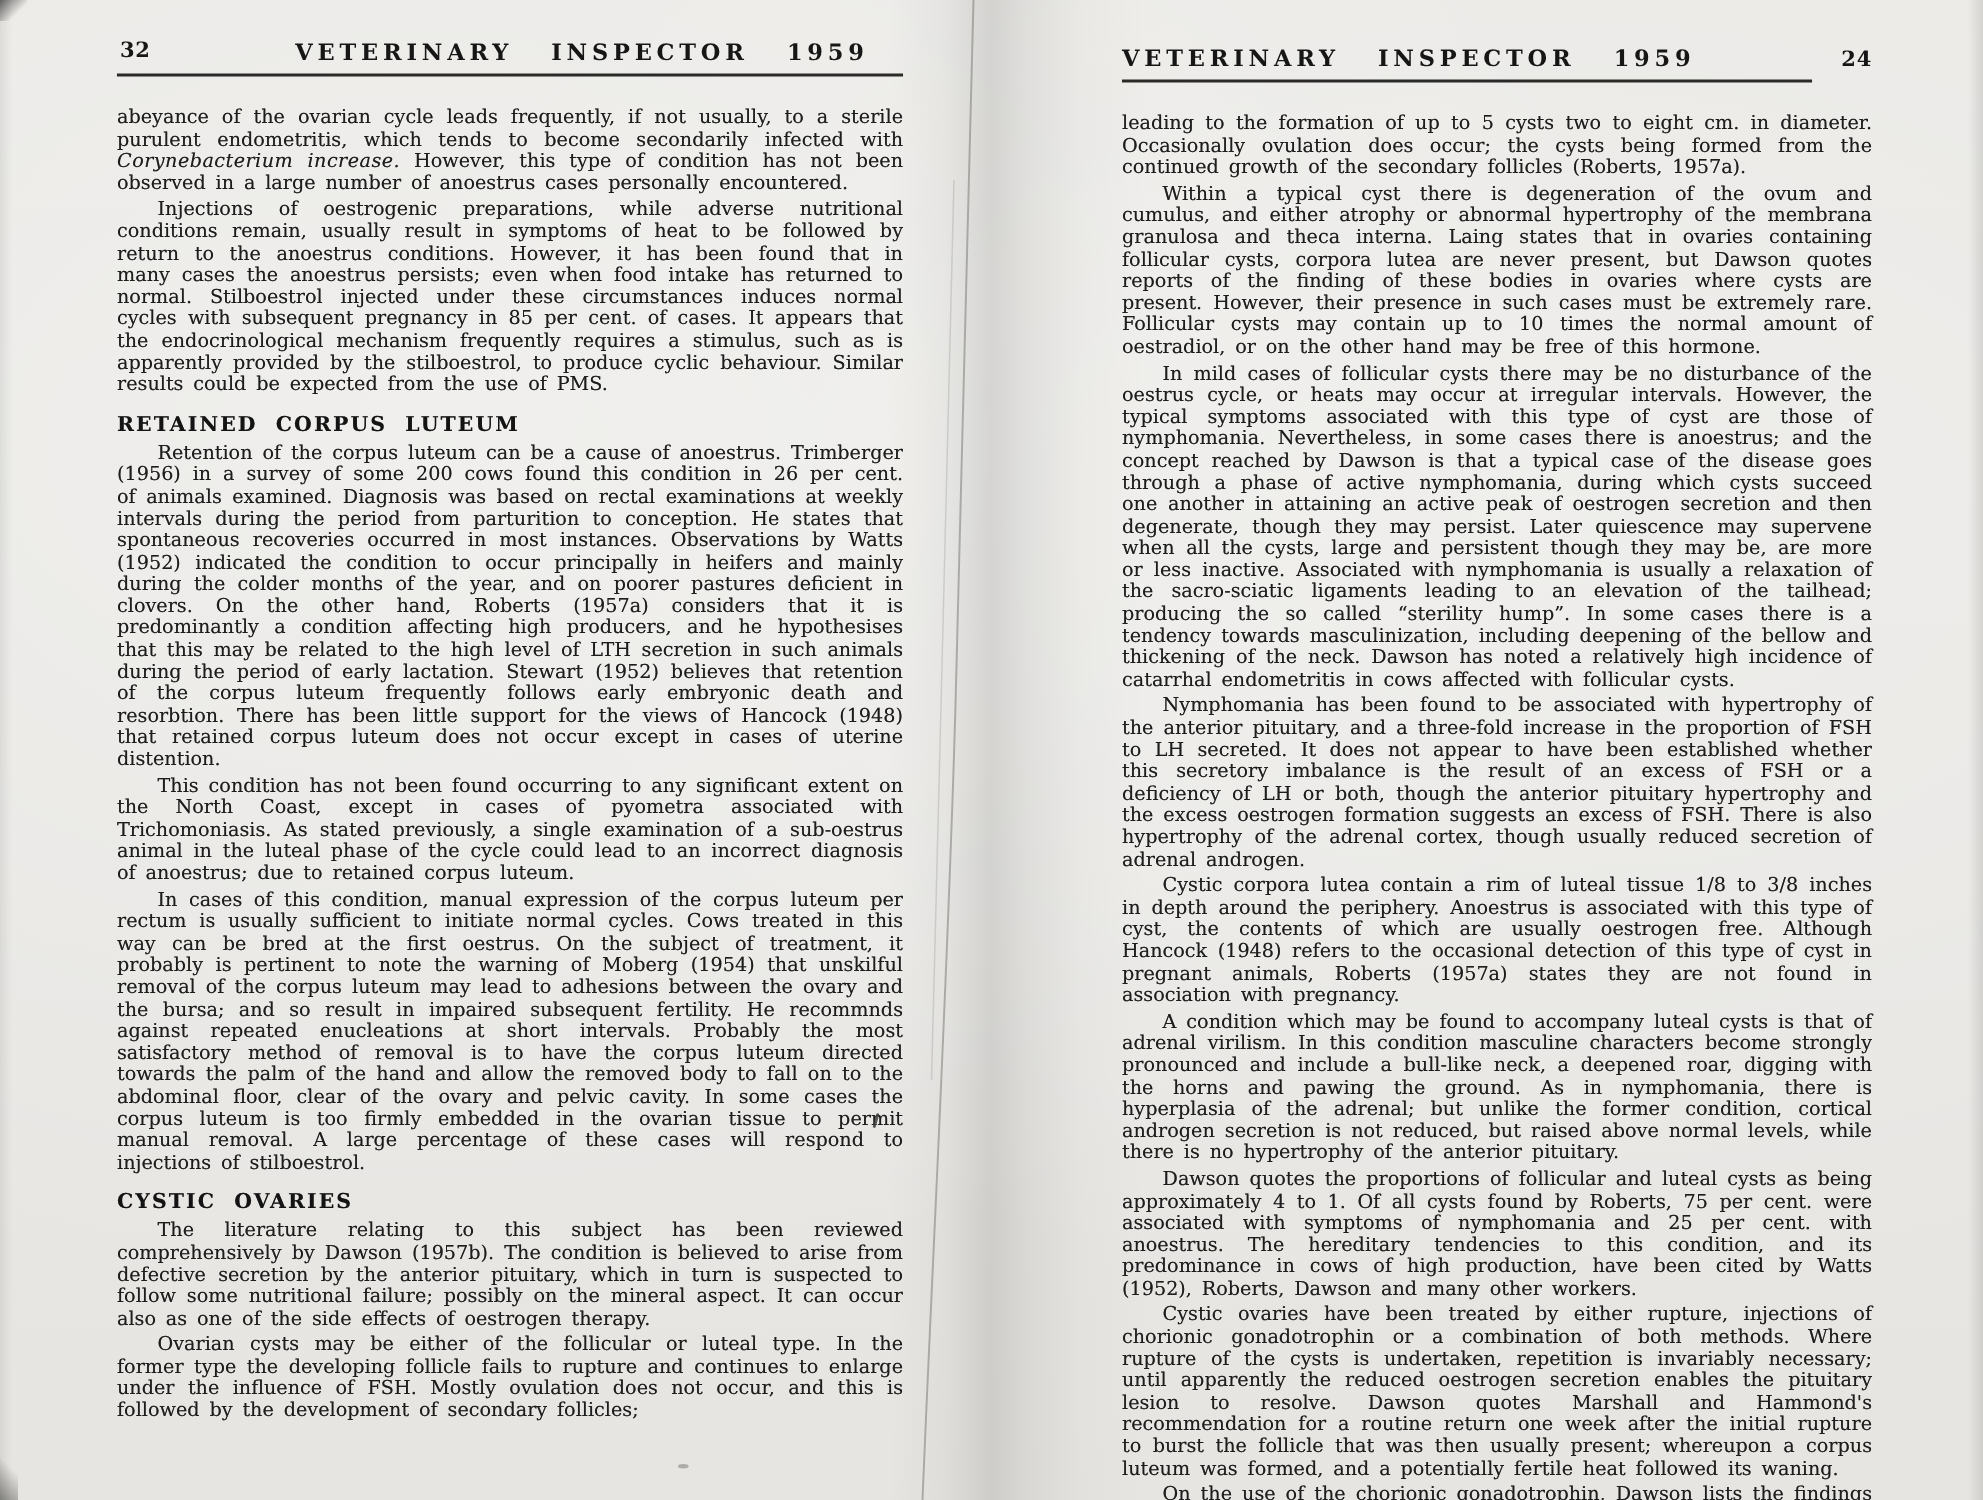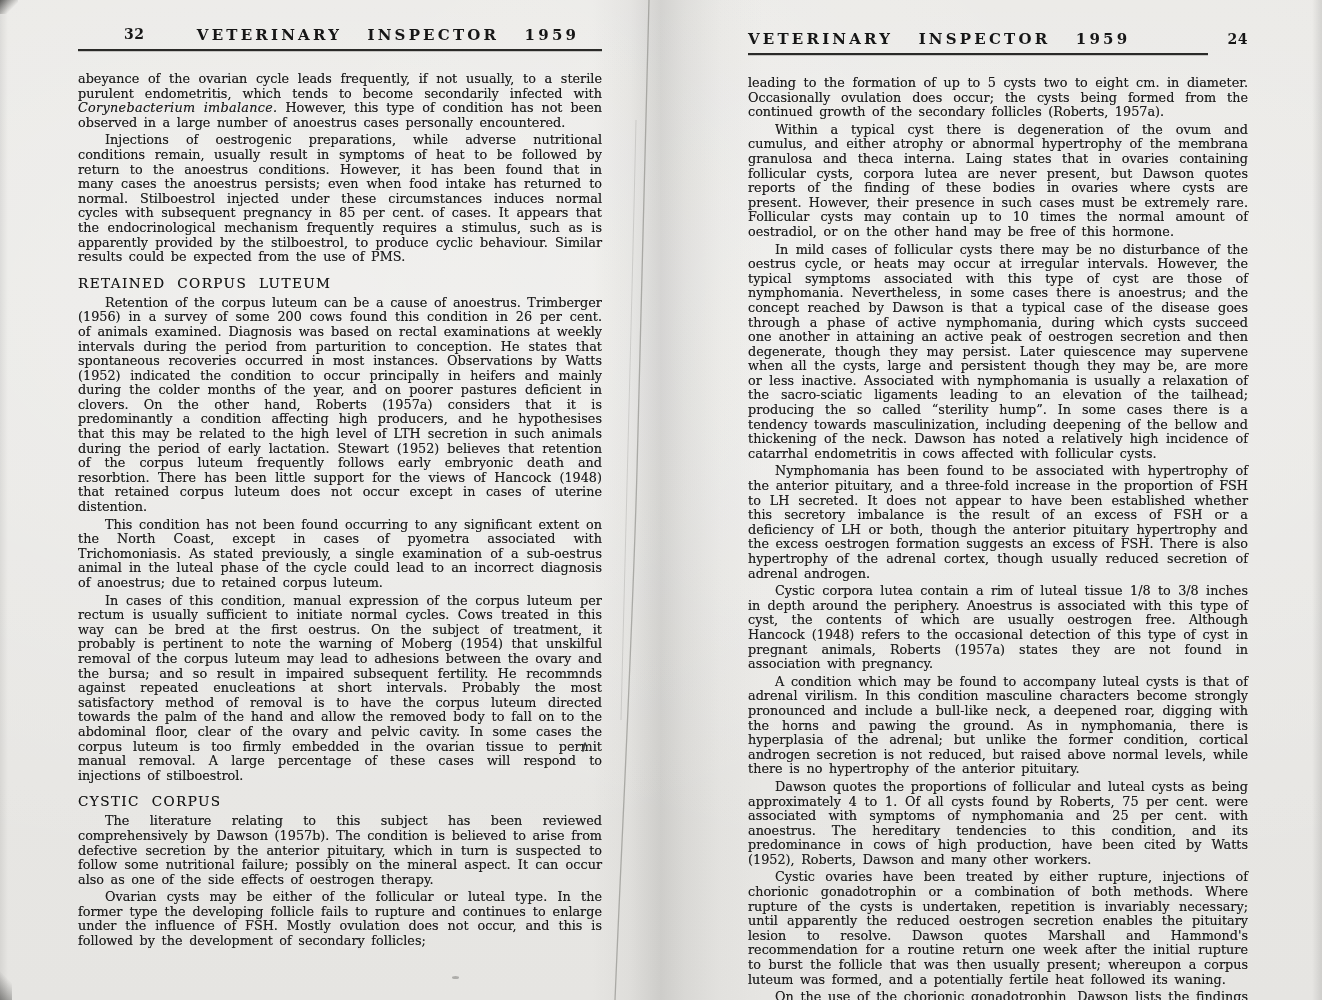--- a/index.html
+++ b/index.html
@@ -27,21 +27,21 @@
   .page-right { left: 748px; top: 30px; width: 500px; }
 
   .running-head {
     position: relative;
     font-weight: bold;
     font-size: 15px;
     letter-spacing: 0.5px;
     color: #161616;
     height: 20px;
   }
-  .pagenum { font-size: 14px; font-weight: bold; margin-left: 44px; }
+  .pagenum { font-size: 14px; font-weight: bold; }
   .page-left .pagenum { position: absolute; left: 2px; top: 0; }
   .page-left .head-title {
     text-align: center;
     padding-left: 96px;
     letter-spacing: 3.2px;
     word-spacing: 17px;
     white-space: nowrap;
   }
   .page-right .running-head { display: flex; justify-content: space-between; align-items: baseline; }
   .page-right .head-title { letter-spacing: 3.2px; word-spacing: 17px; white-space: nowrap; }
@@ -60,21 +60,21 @@
     font-size: 12.8px;
     line-height: 14.6px;
     text-align: justify;
     word-spacing: 2.5px;
     color: #1d1d1d;
     text-shadow: 0 0 0.4px rgba(20,20,20,0.55);
   }
   .body-text p.no-indent { text-indent: 0; }
   .section-heading {
     font-size: 13.6px;
-    font-weight: normal;
+    font-weight: bold;
     letter-spacing: 1.4px;
     word-spacing: 6px;
     margin: 10px 0 5px 0;
     color: #141414;
     text-shadow: 0 0 0.4px rgba(20,20,20,0.5);
   }
   .body-text i { letter-spacing: 0.3px; }
 
   
   .gutter {
@@ -125,29 +125,29 @@
 <div class="scan">
 
   <div class="page page-left">
     <div class="running-head">
       <span class="pagenum">32</span>
       <div class="head-title">VETERINARY INSPECTOR 1959</div>
     </div>
     <div class="head-rule"></div>
 
     <div class="body-text">
-      <p class="no-indent"><span>abeyance of the ovarian cycle leads frequently, if not usually, to a sterile purulent endometritis, which tends to become secondarily infected with </span><i>Corynebacterium imbalance.</i><span> However, this type of condition has not been observed in a large number of anoestrus cases personally encountered.</span></p>
+      <p class="no-indent"><span>abeyance of the ovarian cycle leads frequently, if not usually, to a sterile purulent endometritis, which tends to become secondarily infected with </span><i>Corynebacterium increase.</i><span> However, this type of condition has not been observed in a large number of anoestrus cases personally encountered.</span></p>
       <p>Injections of oestrogenic preparations, while adverse nutritional conditions remain, usually result in symptoms of heat to be followed by return to the anoestrus conditions. However, it has been found that in many cases the anoestrus persists; even when food intake has returned to normal. Stilboestrol injected under these circumstances induces normal cycles with subsequent pregnancy in 85 per cent. of cases. It appears that the endocrinological mechanism frequently requires a stimulus, such as is apparently provided by the stilboestrol, to produce cyclic behaviour. Similar results could be expected from the use of PMS.</p>
 
       <h2 class="section-heading">RETAINED CORPUS LUTEUM</h2>
       <p class="no-indent" style="text-indent:27px">Retention of the corpus luteum can be a cause of anoestrus. Trimberger (1956) in a survey of some 200 cows found this condition in 26 per cent. of animals examined. Diagnosis was based on rectal examinations at weekly intervals during the period from parturition to conception. He states that spontaneous recoveries occurred in most instances. Observations by Watts (1952) indicated the condition to occur principally in heifers and mainly during the colder months of the year, and on poorer pastures deficient in clovers. On the other hand, Roberts (1957a) considers that it is predominantly a condition affecting high producers, and he hypothesises that this may be related to the high level of LTH secretion in such animals during the period of early lactation. Stewart (1952) believes that retention of the corpus luteum frequently follows early embryonic death and resorbtion. There has been little support for the views of Hancock (1948) that retained corpus luteum does not occur except in cases of uterine distention.</p>
       <p>This condition has not been found occurring to any significant extent on the North Coast, except in cases of pyometra associated with Trichomoniasis. As stated previously, a single examination of a sub-oestrus animal in the luteal phase of the cycle could lead to an incorrect diagnosis of anoestrus; due to retained corpus luteum.</p>
       <p>In cases of this condition, manual expression of the corpus luteum per rectum is usually sufficient to initiate normal cycles. Cows treated in this way can be bred at the first oestrus. On the subject of treatment, it probably is pertinent to note the warning of Moberg (1954) that unskilful removal of the corpus luteum may lead to adhesions between the ovary and the bursa; and so result in impaired subsequent fertility. He recommnds against repeated enucleations at short intervals. Probably the most satisfactory method of removal is to have the corpus luteum directed towards the palm of the hand and allow the removed body to fall on to the abdominal floor, clear of the ovary and pelvic cavity. In some cases the corpus luteum is too firmly embedded in the ovarian tissue to permit manual removal. A large percentage of these cases will respond to injections of stilboestrol.</p>
 
-      <h2 class="section-heading">CYSTIC CORPUS</h2>
+      <h2 class="section-heading">CYSTIC OVARIES</h2>
       <p>The literature relating to this subject has been reviewed comprehensively by Dawson (1957b). The condition is believed to arise from defective secretion by the anterior pituitary, which in turn is suspected to follow some nutritional failure; possibly on the mineral aspect. It can occur also as one of the side effects of oestrogen therapy.</p>
       <p>Ovarian cysts may be either of the follicular or luteal type. In the former type the developing follicle fails to rupture and continues to enlarge under the influence of FSH. Mostly ovulation does not occur, and this is followed by the development of secondary follicles;</p>
     </div>
   </div>
 
   <div class="page page-right">
     <div class="running-head">
       <div class="head-title">VETERINARY INSPECTOR 1959</div>
       <span class="pagenum">24</span>
     </div>

